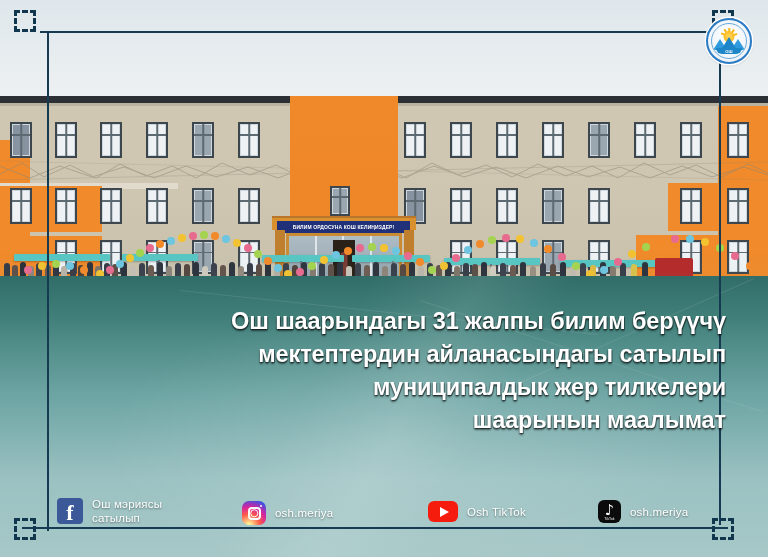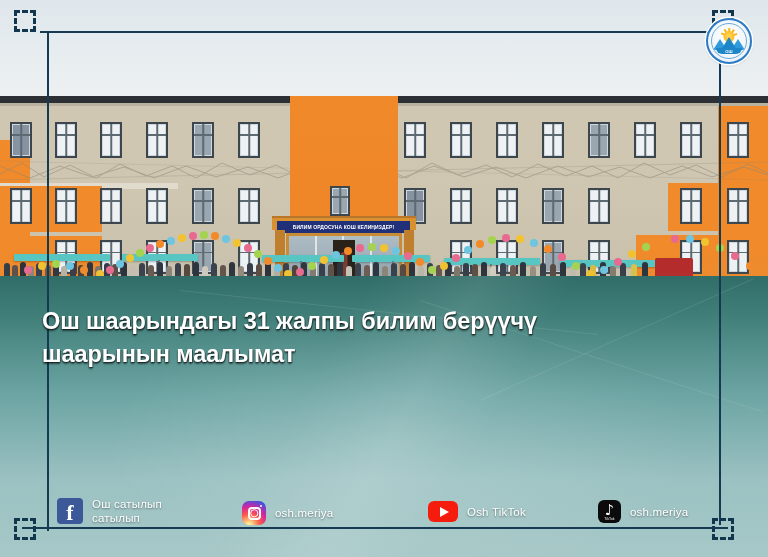--- a/index.html
+++ b/index.html
@@ -257,21 +257,21 @@
   }
   .logo-text {
     position:absolute; left:50%; bottom:4px; transform:translateX(-50%);
     font-size:4px; font-weight:700; color:#ffffff; letter-spacing:.3px;
   }
 
   
   .headline {
     position:absolute;
     left:0; top:305px; width:768px;
-    text-align:left;
+    text-align:right;
     color:#ffffff;
     font-size:23.5px;
     font-weight:700;
     line-height:33px;
     letter-spacing:-.1px;
     text-shadow:
       0 2px 2px rgba(0,0,0,.55),
       1px 1px 0 rgba(0,0,0,.35),
       -1px 1px 0 rgba(0,0,0,.18);
     padding:0 42px;
@@ -644,31 +644,33 @@
       <div class="logo-mtn m2"></div>
       <div class="logo-mtn m3"></div>
       <div class="logo-mtn"></div>
       <div class="logo-base"></div>
       <div class="logo-text">ОШ</div>
     </div>
   </div>
 
   <div class="headline">
     <div>Ош шаарындагы 31 жалпы билим берүүчү</div>
+    <div>мектептердин айланасындагы сатылып</div>
+    <div>муниципалдык жер тилкелери</div>
     <div>шаарынын маалымат</div>
   </div>
 
   <div class="social-bar">
 
     <div class="social s-fb">
       <div class="ico ico-fb">
           <span class="f">f</span>
         </div>
       <div>
-        <div class="label">Ош сатылып</div>
+        <div class="label">Ош мэриясы</div>
         <div class="label">сатылып</div>
       </div>
     </div>
 
     <div class="social s-ig">
       <div class="ico ico-ig">
         <span class="ring"></span>
           <span class="dot"></span>
       </div>
       <div class="label">osh.meriya</div>

